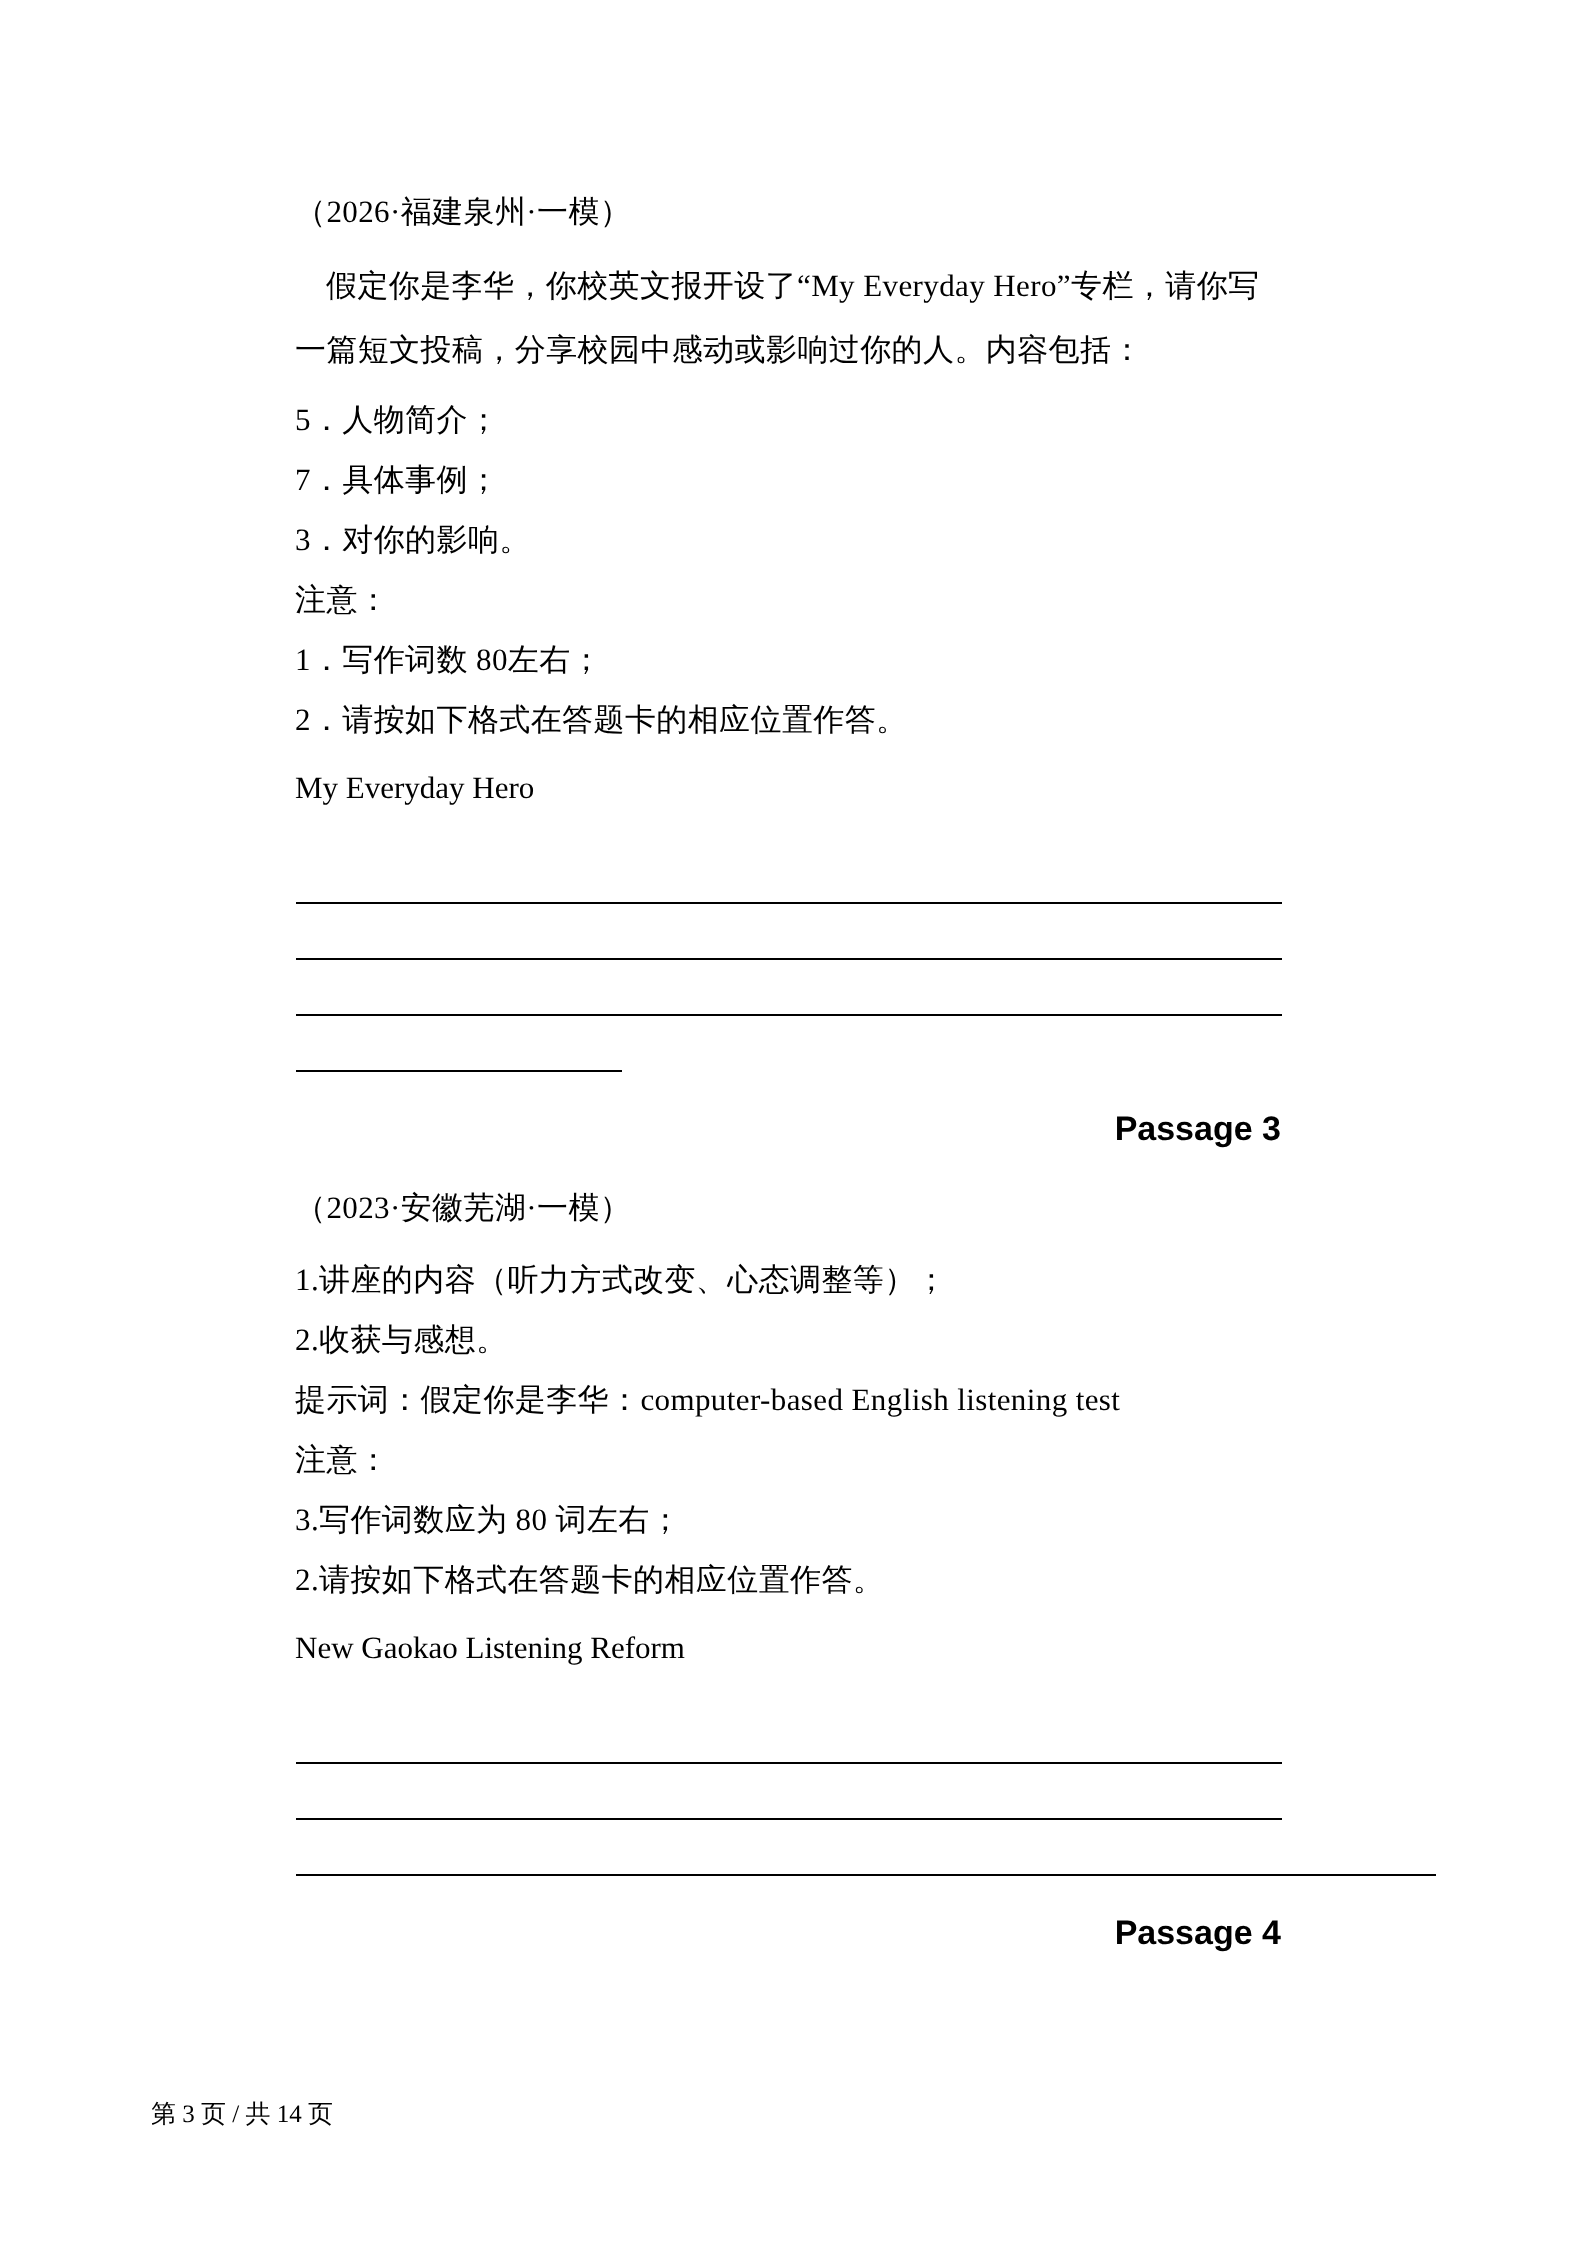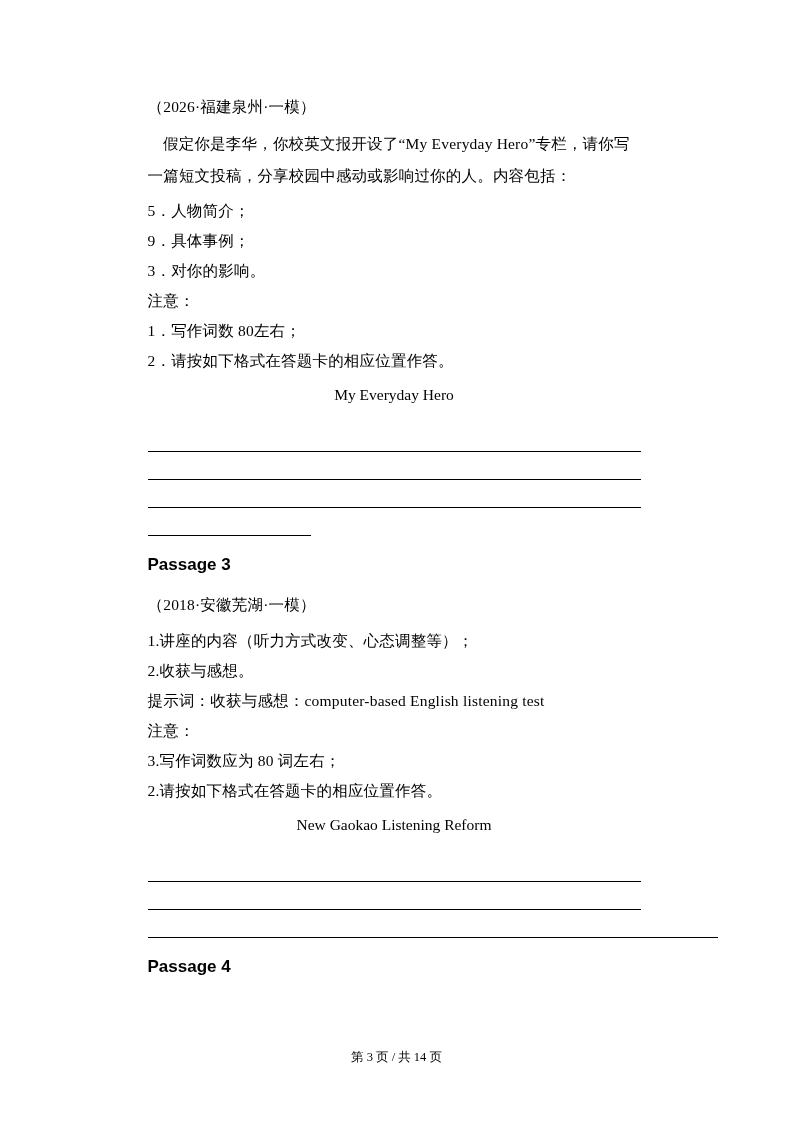--- a/index.html
+++ b/index.html
@@ -25,86 +25,86 @@
     letter-spacing: 0.2px;
   }
   .intro {
     line-height: 32px;
     margin-bottom: 4px;
   }
   .indent1 { text-indent: 1em; }
   .src { margin-bottom: 6px; }
   .point { margin-bottom: 0; }
   .center-title {
-    text-align: center;
+    text-align: left;
     font-size: 15.5px;
     line-height: 30px;
     margin: 4px 0 6px 0;
   }
   .passage-heading {
-    text-align: left;
+    text-align: right;
     font-family: "Liberation Sans", "DejaVu Sans", sans-serif;
     font-weight: bold;
     font-size: 17px;
     line-height: 30px;
     margin: 14px 0 10px 0;
   }
   .answer-area { margin-top: 14px; }
   .ans-line {
     height: 28px;
     border-bottom: 1.4px solid #000000;
   }
   .ans-line.short { width: 163px; }
   .ans-line.medium { width: 608px; }
   .footer {
     position: absolute;
     left: 0;
     bottom: 56px;
     width: 100%;
-    text-align: center;
+    text-align: left;
     font-size: 12.5px;
     font-family: "Liberation Serif", "DejaVu Serif", serif;
   }
 </style>
 </head>
 <body>
 
 <div class="page">
 
   <section>
     <p class="para src">（2026·福建泉州·一模）</p>
     <p class="para intro indent1">假定你是李华，你校英文报开设了“My Everyday Hero”专栏，请你写一篇短文投稿，分享校园中感动或影响过你的人。内容包括：</p>
 
     <p class="para point">5．人物简介；</p>
-    <p class="para point">9．具体事例；</p>
+    <p class="para point">7．具体事例；</p>
     <p class="para point">3．对你的影响。</p>
 
     <p class="para">注意：</p>
     <p class="para">1．写作词数 80左右；</p>
     <p class="para">2．请按如下格式在答题卡的相应位置作答。</p>
 
     <p class="center-title">My Everyday Hero</p>
 
     <div class="answer-area">
       <div class="ans-line"></div>
       <div class="ans-line"></div>
       <div class="ans-line"></div>
       <div class="ans-line short"></div>
     </div>
   </section>
 
   <h2 class="passage-heading">Passage 3</h2>
 
   <section>
-    <p class="para src">（2018·安徽芜湖·一模）</p>
+    <p class="para src">（2023·安徽芜湖·一模）</p>
 
     <p class="para point">1.讲座的内容（听力方式改变、心态调整等）；</p>
     <p class="para point">2.收获与感想。</p>
 
-    <p class="para">提示词：收获与感想：computer-based English listening test</p>
+    <p class="para">提示词：假定你是李华：computer-based English listening test</p>
 
     <p class="para">注意：</p>
     <p class="para">3.写作词数应为 80 词左右；</p>
     <p class="para">2.请按如下格式在答题卡的相应位置作答。</p>
 
     <p class="center-title">New Gaokao Listening Reform</p>
 
     <div class="answer-area">
       <div class="ans-line"></div>
       <div class="ans-line"></div>

